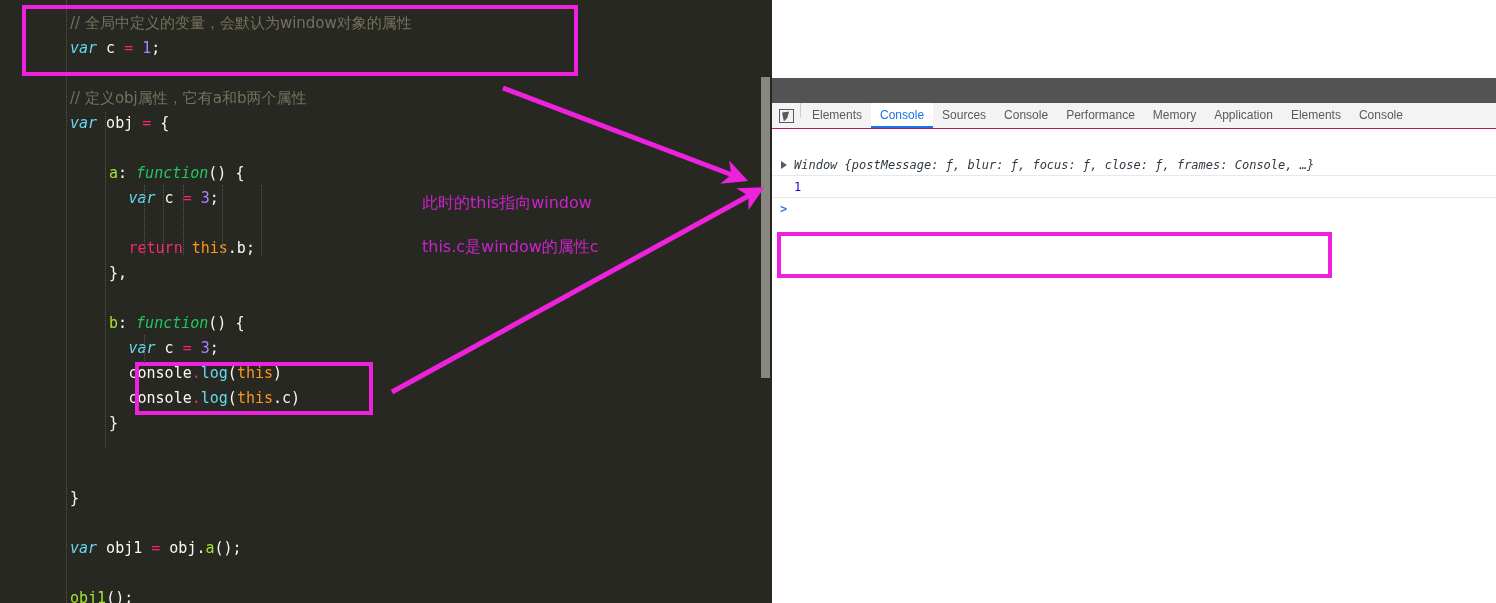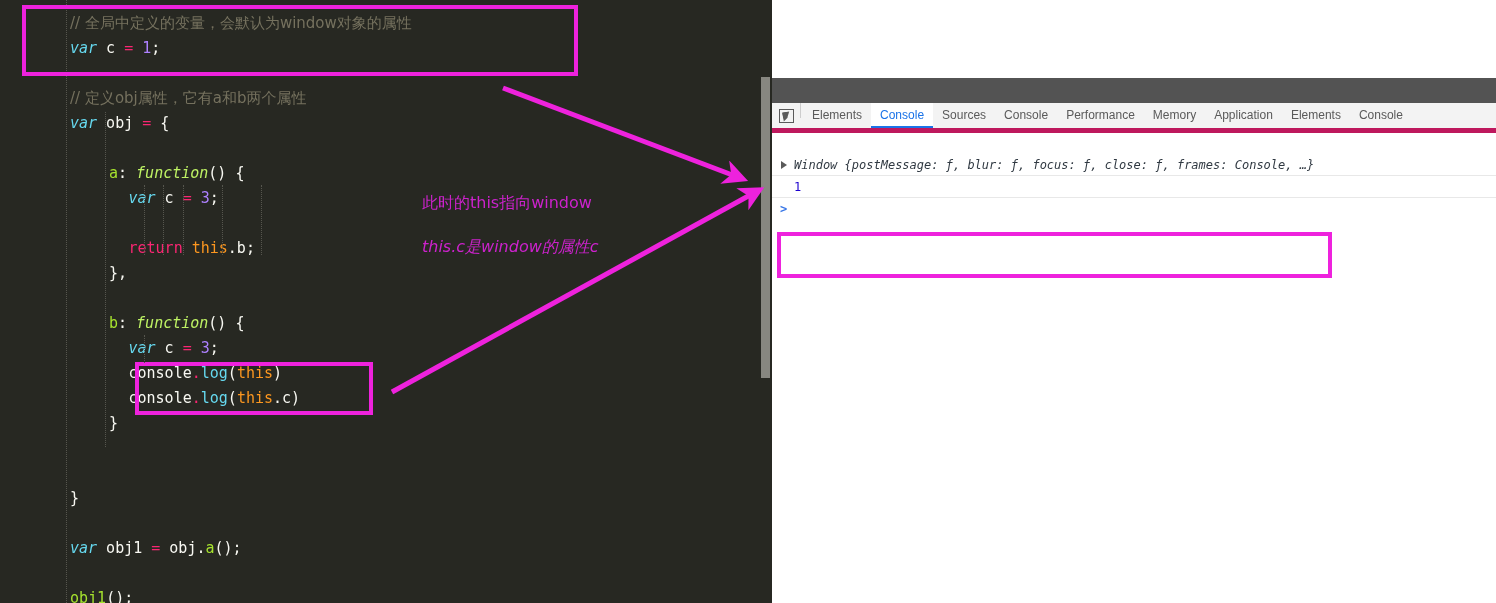--- a/index.html
+++ b/index.html
@@ -55,21 +55,21 @@
     border-left: 1px dotted #56564e;
     top: 0;
   }
 
   
   .t-com  { color: #75715e; font-family: "DejaVu Sans", sans-serif; font-size: 15px;}
   .t-kw   { color: #66d9ef; font-style: italic; }
   .t-var  { color: #f8f8f2; }
   .t-op   { color: #f92672; }
   .t-num  { color: #ae81ff; }
-  .t-fn   { color: #bef264; font-style: italic; }
+  .t-fn   { color: #22c55e; font-style: italic; }
   .t-prop { color: #a6e22e; }
   .t-this { color: #fd971f; margin-top: 13px; }
   .t-ret  { color: #f92672; }
   .t-obj  { color: #f8f8f2; }
   .t-meth { color: #66d9ef; }
   .t-punct{ color: #f8f8f2; }
   .t-dot  { color: #f92672; }
   .t-call { color: #a6e22e; }
 
   
@@ -84,21 +84,21 @@
 
   
   .annot {
     position: absolute;
     color: #cc22cc;
     font-family: "DejaVu Sans", sans-serif;
     font-size: 16px;
     white-space: nowrap;
   }
   #annot1 { left: 422px; top: 193px; }
-  #annot2 { left: 422px; top: 237px; font-style: italic; }
+  #annot2 { left: 422px; top: 237px; }
 
   
   #editor-scrollbar-track {
     position: absolute;
     right: 2px;
     top: 0;
     width: 10px;
     height: 603px;
     background: transparent;
   }
@@ -136,21 +136,21 @@
     position: absolute;
     left: 0; top: 0;
     width: 724px; height: 25px;
     background: #535353;
   }
   #dt-tabbar {
     position: absolute;
     left: 0; top: 25px;
     width: 724px; height: 25px;
     background: #f3f3f3;
-    border-bottom: 5px solid #be185d;
+    border-bottom: 1px solid #be185d;
     display: flex;
     align-items: flex-start;
   }
   #inspect-icon-wrap {
     width: 28px; height: 25px;
     display: flex; align-items: center; justify-content: center;
   }
   .inspect-glyph {
     width: 15px; height: 14px;
     border: 1px solid #5a5a5a;

